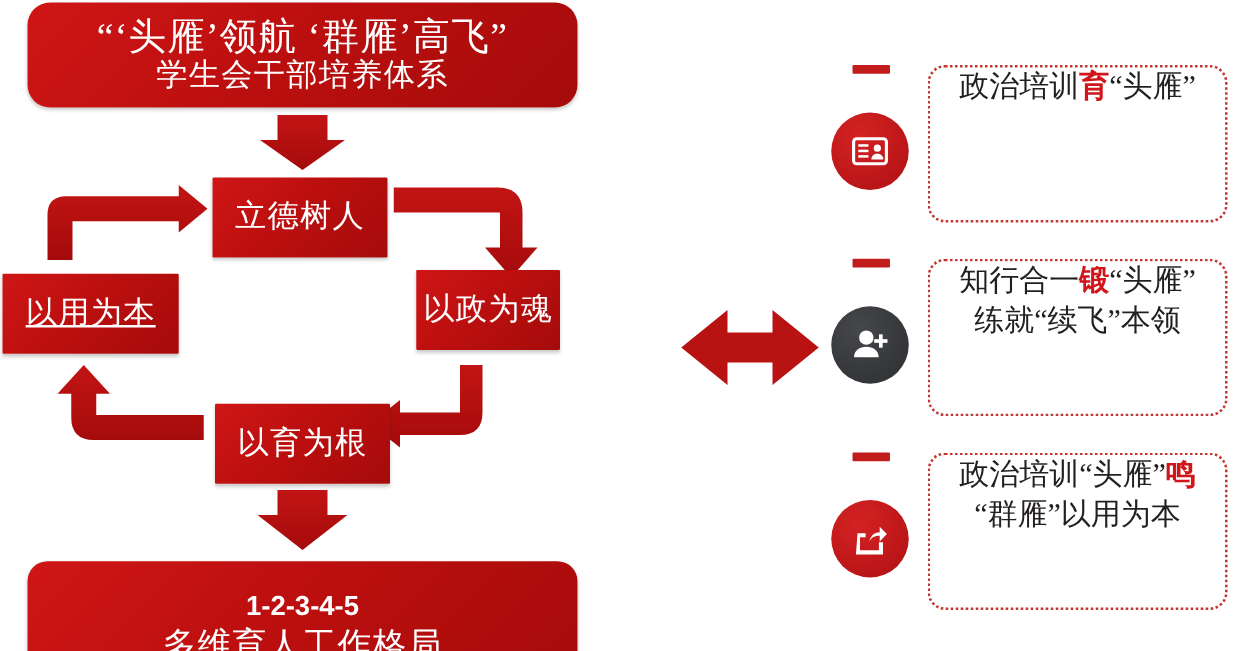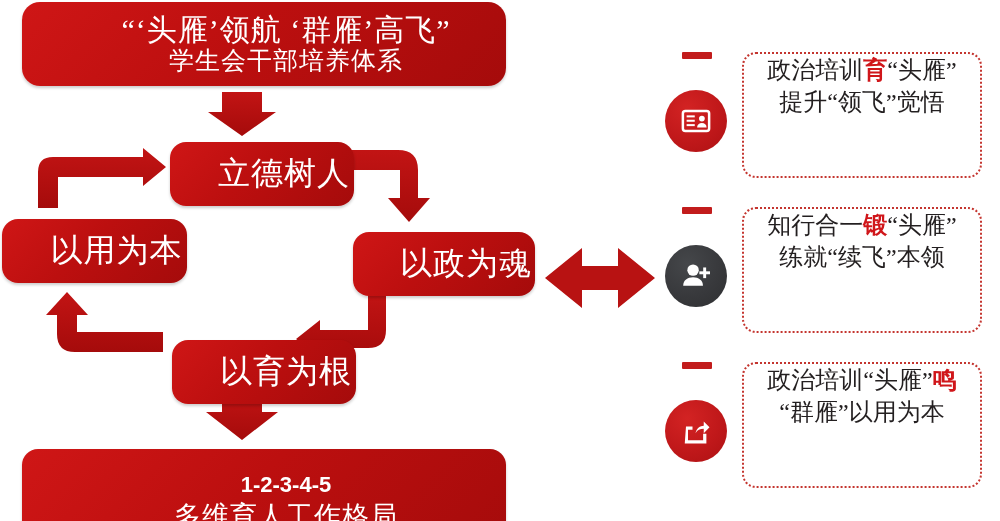--- a/index.html
+++ b/index.html
@@ -19,37 +19,36 @@
     border-radius:12px;
     color:#ffffff;
     display:flex;
     flex-direction:column;
     align-items:center;
     justify-content:center;
     text-align:center;
     box-shadow:0 2px 3px rgba(0,0,0,0.20);
     line-height:1.12;
     letter-spacing:1px;
-    padding-left:44px;
   }
 
   
   #title-box{
     left:22px;top:2px;width:440px;height:84px;
     border-radius:18px;
   }
   #title-line1{font-size:30px;font-weight:400;white-space:nowrap;}
   #title-line2{font-size:25px;font-weight:400;margin-top:0;white-space:nowrap;}
 
   
-  .cyc{font-size:32px;height:64px;border-radius:16px;}
+  .cyc{font-size:25px;height:64px;border-radius:1px;}
   #box-top{left:170px;top:142px;width:140px;}
-  #box-right{left:333px;top:232px;width:138px;margin-left:20px;}
-  #box-bottom{left:172px;top:323px;width:140px;margin-top:17px;}
-  #box-left{left:2px;top:219px;width:141px;}
+  #box-right{left:333px;top:216px;width:115px;}
+  #box-bottom{left:172px;top:323px;width:140px;}
+  #box-left{left:2px;top:219px;width:141px;text-decoration:underline;}
 
   
   #box-summary{
     left:22px;top:449px;width:440px;height:106px;border-radius:16px;
   }
   #summary-line1{
     font-size:22px;font-weight:bold;
     font-family:"Liberation Sans","DejaVu Sans",sans-serif;
     letter-spacing:0px;
   }
@@ -162,21 +161,20 @@
         <rect x="1.5" y="4" width="21" height="16" rx="2" fill="none" stroke="#fff" stroke-width="2"></rect>
         <rect x="4.5" y="7.5" width="6.5" height="1.6" fill="#fff"></rect>
         <rect x="4.5" y="11" width="6.5" height="1.6" fill="#fff"></rect>
         <rect x="4.5" y="14.5" width="6.5" height="1.6" fill="#fff"></rect>
         <circle cx="16.7" cy="10" r="2.3" fill="#fff"></circle>
         <path d="M12.9 17.2c0-2.3 1.7-3.6 3.8-3.6s3.8 1.3 3.8 3.6z" fill="#fff"></path>
       </svg>
     </div>
     <div class="card-box">
       <div class="card-line"><span>政治培训</span><span class="hl">育</span><span>“头雁”</span></div>
-      <div class="card-line">提升“领飞”觉悟</div>
     </div>
   </div>
 
   <div class="card-row" id="card-row-2">
     <div class="dash"></div>
     <div class="icon-circle ic-dark">
       <svg width="32" height="32" viewBox="0 0 24 24" aria-hidden="true">
         <circle cx="9.8" cy="7.6" r="4.3" fill="#fff"></circle>
         <path d="M2.4 19.4c0-4.2 3.3-6.4 7.4-6.4s7.4 2.2 7.4 6.4z" fill="#fff"></path>
         <rect x="17.4" y="5.6" width="2.2" height="8" fill="#fff"></rect>

